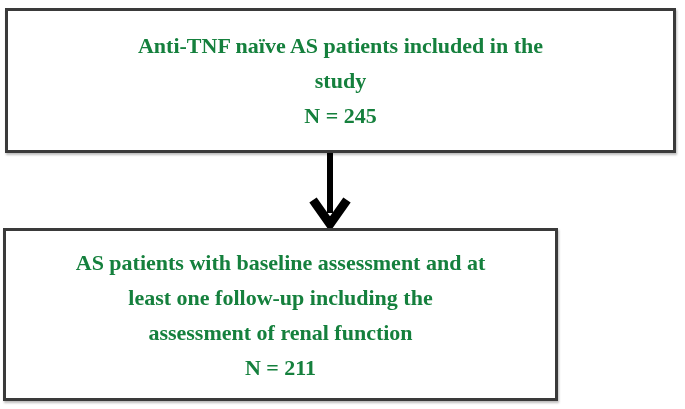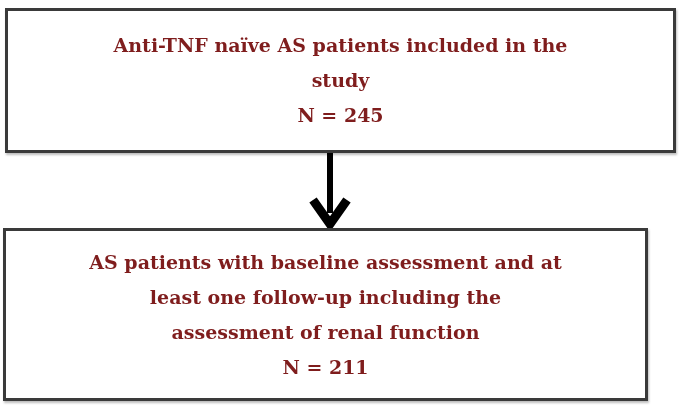--- a/index.html
+++ b/index.html
@@ -25,36 +25,37 @@
     background: #ffffff;
     border: 3px solid #3a3a3a;
     box-shadow: 1px 2px 2px rgba(110,110,110,0.45);
     display: flex;
     align-items: center;
     justify-content: center;
     text-align: center;
   }
   .node-text {
     font-weight: bold;
-    font-size: 19px;
+    font-size: 22px;
     line-height: 35px;
-    color: #7f1d1d;
+    color: #15803d;
     white-space: pre-line;
     padding: 0 10px;
+    font-family: Liberation Serif, serif;
   }
   .node-top {
     left: 5px;
     top: 8px;
     width: 671px;
     height: 145px;
   }
   .node-bottom {
     left: 3px;
     top: 228px;
-    width: 645px;
+    width: 555px;
     height: 173px;
   }
   .connector {
     position: absolute;
     left: 308px;
     top: 153px;
     width: 44px;
     height: 76px;
   }
   .connector svg {

